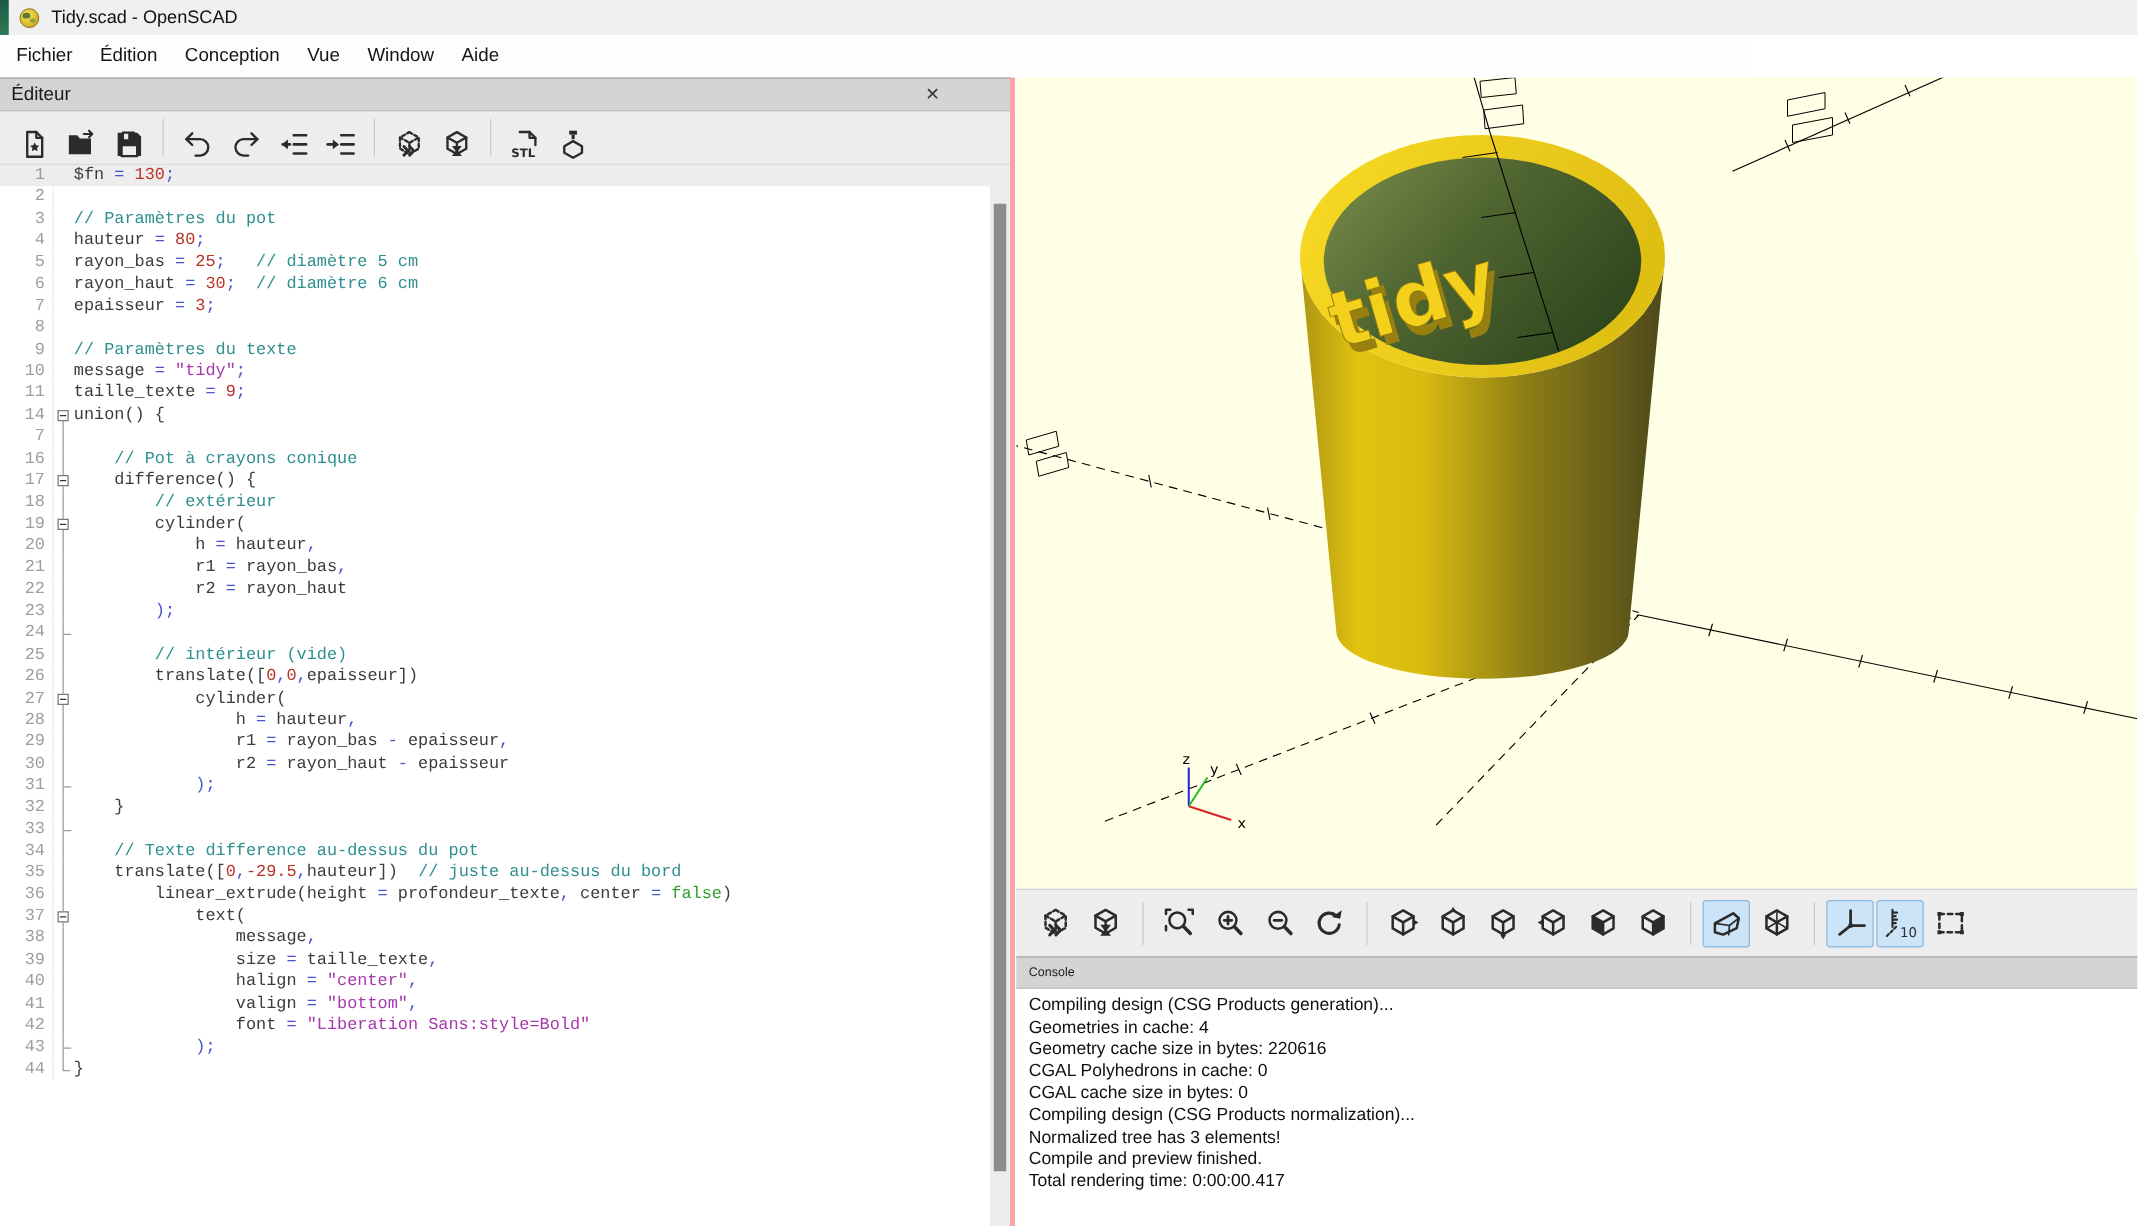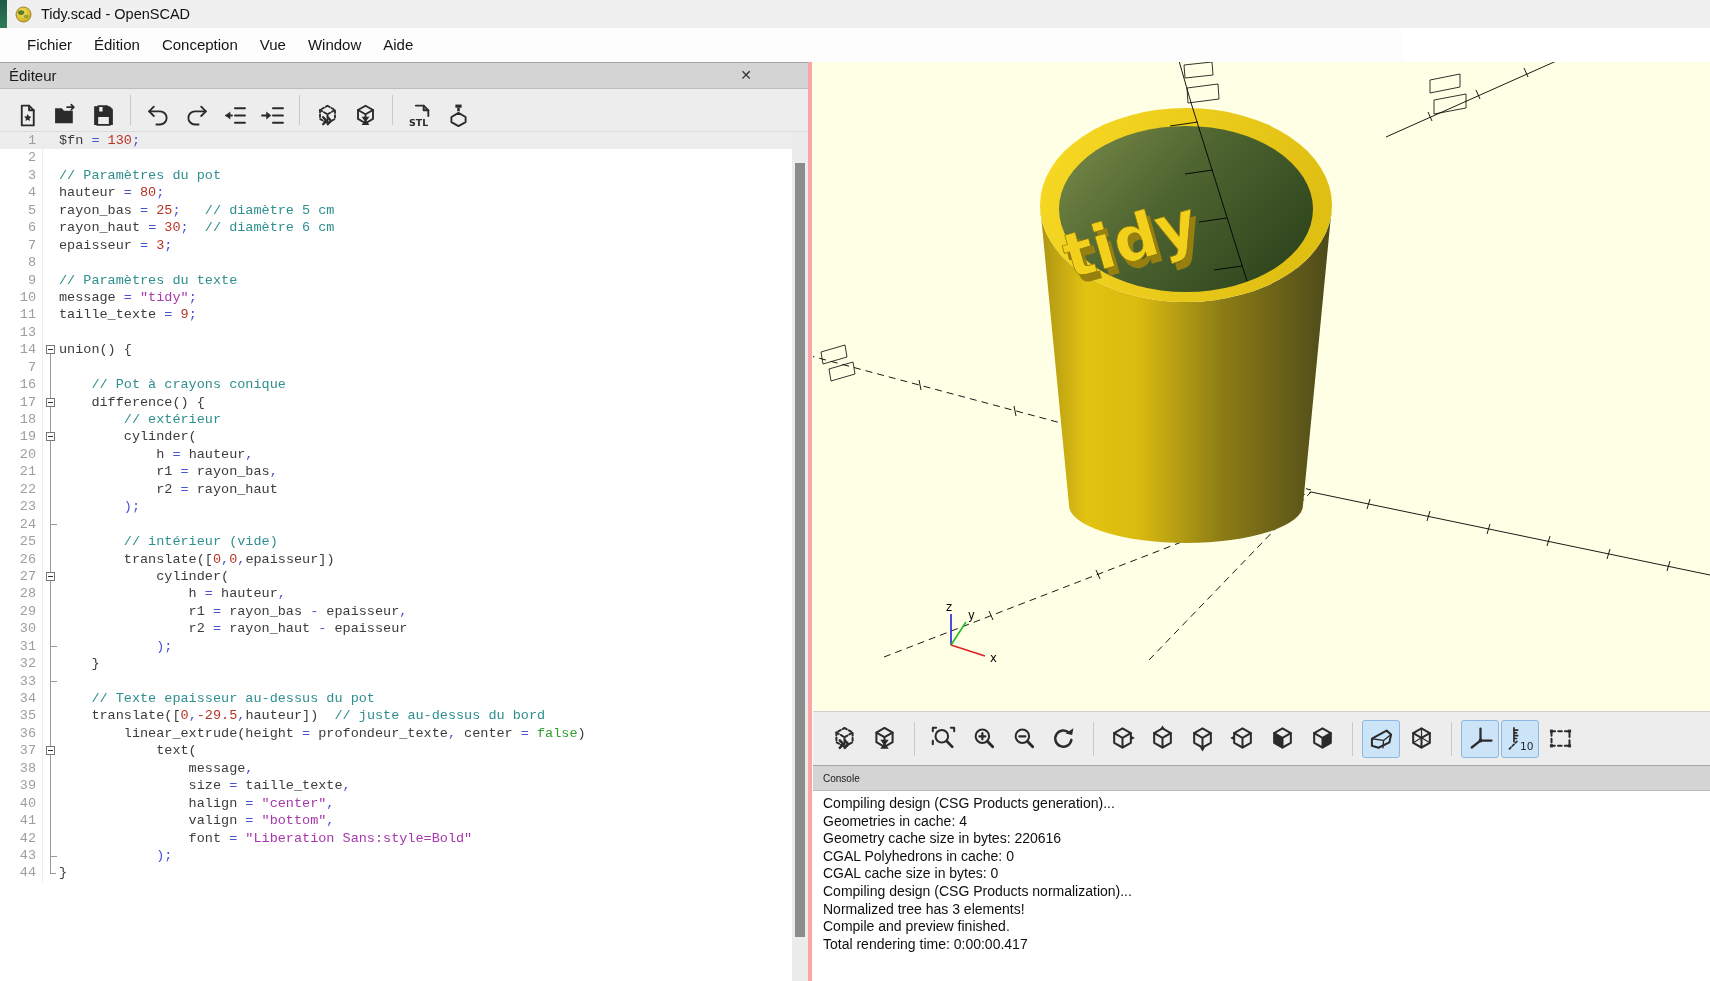--- a/index.html
+++ b/index.html
@@ -9,21 +9,21 @@
 
   
   .titlebar{position:absolute;left:0;top:0;width:1710px;height:28px;background:#f0f0f0;
             display:flex;align-items:center;}
   .desktop-sliver{position:absolute;left:0;top:0;width:7px;height:28px;
             background:linear-gradient(#1c5a43,#2e7a57);}
   .app-icon{width:19px;height:19px;margin-left:14px;margin-right:8px;flex:none;}
   .app-icon svg{width:19px;height:19px;display:block;}
   .win-title{font-size:14.5px;color:#111;}
   .menubar{position:absolute;left:0;top:28px;width:1402px;height:34px;background:#fdfdfd;
-           display:flex;align-items:stretch;padding-left:16px;box-sizing:border-box;}
+           display:flex;align-items:stretch;padding-left:2px;box-sizing:border-box;}
   .menu-item{padding:0 11px;font-size:15px;color:#151515;line-height:34px;}
 
   
   .editor-dock{position:absolute;left:0;top:62px;width:812px;height:919px;background:#fff;
                border-right:4px solid #fca5a5;box-sizing:border-box;}
   .dock-header{height:27px;background:#d4d4d4;border-top:1px solid #a6a6a6;border-bottom:1px solid #bdbdbd;
                display:flex;align-items:center;padding:0 9px;font-size:15px;color:#1a1a1a;
                box-sizing:border-box;position:relative;}
   .dock-close{position:absolute;right:50px;top:2px;width:24px;height:21px;border:none;background:transparent;
               font-size:14px;color:#333;line-height:21px;text-align:center;padding:0;}
@@ -227,42 +227,41 @@
         <div class="code-row"><span class="ln">2</span><span class="fold"></span><span class="ct"></span></div>
         <div class="code-row"><span class="ln">3</span><span class="fold"></span><span class="ct"><span class="t-c">// Paramètres du pot</span></span></div>
         <div class="code-row"><span class="ln">4</span><span class="fold"></span><span class="ct"><span class="t-p">hauteur </span><span class="t-o">= </span><span class="t-n">80</span><span class="t-o">;</span></span></div>
         <div class="code-row"><span class="ln">5</span><span class="fold"></span><span class="ct"><span class="t-p">rayon_bas </span><span class="t-o">= </span><span class="t-n">25</span><span class="t-o">;</span><span class="t-p">   </span><span class="t-c">// diamètre 5 cm</span></span></div>
         <div class="code-row"><span class="ln">6</span><span class="fold"></span><span class="ct"><span class="t-p">rayon_haut </span><span class="t-o">= </span><span class="t-n">30</span><span class="t-o">;</span><span class="t-p">  </span><span class="t-c">// diamètre 6 cm</span></span></div>
         <div class="code-row"><span class="ln">7</span><span class="fold"></span><span class="ct"><span class="t-p">epaisseur </span><span class="t-o">= </span><span class="t-n">3</span><span class="t-o">;</span></span></div>
         <div class="code-row"><span class="ln">8</span><span class="fold"></span><span class="ct"></span></div>
         <div class="code-row"><span class="ln">9</span><span class="fold"></span><span class="ct"><span class="t-c">// Paramètres du texte</span></span></div>
         <div class="code-row"><span class="ln">10</span><span class="fold"></span><span class="ct"><span class="t-p">message </span><span class="t-o">= </span><span class="t-s">"tidy"</span><span class="t-o">;</span></span></div>
         <div class="code-row"><span class="ln">11</span><span class="fold"></span><span class="ct"><span class="t-p">taille_texte </span><span class="t-o">= </span><span class="t-n">9</span><span class="t-o">;</span></span></div>
-        <div class="code-row"><span class="ln">13</span><span class="fold"></span><span class="ct"></span></div>
         <div class="code-row"><span class="ln">14</span><span class="fold fvl-b"><i class="fbx"></i></span><span class="ct"><span class="t-p">union() {</span></span></div>
         <div class="code-row"><span class="ln">7</span><span class="fold fvl"></span><span class="ct"></span></div>
         <div class="code-row"><span class="ln">16</span><span class="fold fvl"></span><span class="ct"><span class="t-p">    </span><span class="t-c">// Pot à crayons conique</span></span></div>
         <div class="code-row"><span class="ln">17</span><span class="fold fvl"><i class="fbx"></i></span><span class="ct"><span class="t-p">    difference() {</span></span></div>
         <div class="code-row"><span class="ln">18</span><span class="fold fvl"></span><span class="ct"><span class="t-p">        </span><span class="t-c">// extérieur</span></span></div>
         <div class="code-row"><span class="ln">19</span><span class="fold fvl"><i class="fbx"></i></span><span class="ct"><span class="t-p">        cylinder(</span></span></div>
         <div class="code-row"><span class="ln">20</span><span class="fold fvl"></span><span class="ct"><span class="t-p">            h </span><span class="t-o">= </span><span class="t-p">hauteur</span><span class="t-o">,</span></span></div>
         <div class="code-row"><span class="ln">21</span><span class="fold fvl"></span><span class="ct"><span class="t-p">            r1 </span><span class="t-o">= </span><span class="t-p">rayon_bas</span><span class="t-o">,</span></span></div>
         <div class="code-row"><span class="ln">22</span><span class="fold fvl"></span><span class="ct"><span class="t-p">            r2 </span><span class="t-o">= </span><span class="t-p">rayon_haut</span></span></div>
         <div class="code-row"><span class="ln">23</span><span class="fold fvl"></span><span class="ct"><span class="t-p">        </span><span class="t-o">);</span></span></div>
         <div class="code-row"><span class="ln">24</span><span class="fold fvl ftick"></span><span class="ct"></span></div>
         <div class="code-row"><span class="ln">25</span><span class="fold fvl"></span><span class="ct"><span class="t-p">        </span><span class="t-c">// intérieur (vide)</span></span></div>
         <div class="code-row"><span class="ln">26</span><span class="fold fvl"></span><span class="ct"><span class="t-p">        translate([</span><span class="t-n">0</span><span class="t-o">,</span><span class="t-n">0</span><span class="t-o">,</span><span class="t-p">epaisseur])</span></span></div>
         <div class="code-row"><span class="ln">27</span><span class="fold fvl"><i class="fbx"></i></span><span class="ct"><span class="t-p">            cylinder(</span></span></div>
         <div class="code-row"><span class="ln">28</span><span class="fold fvl"></span><span class="ct"><span class="t-p">                h </span><span class="t-o">= </span><span class="t-p">hauteur</span><span class="t-o">,</span></span></div>
         <div class="code-row"><span class="ln">29</span><span class="fold fvl"></span><span class="ct"><span class="t-p">                r1 </span><span class="t-o">= </span><span class="t-p">rayon_bas </span><span class="t-o">- </span><span class="t-p">epaisseur</span><span class="t-o">,</span></span></div>
         <div class="code-row"><span class="ln">30</span><span class="fold fvl"></span><span class="ct"><span class="t-p">                r2 </span><span class="t-o">= </span><span class="t-p">rayon_haut </span><span class="t-o">- </span><span class="t-p">epaisseur</span></span></div>
         <div class="code-row"><span class="ln">31</span><span class="fold fvl ftick"></span><span class="ct"><span class="t-p">            </span><span class="t-o">);</span></span></div>
         <div class="code-row"><span class="ln">32</span><span class="fold fvl"></span><span class="ct"><span class="t-p">    }</span></span></div>
         <div class="code-row"><span class="ln">33</span><span class="fold fvl ftick"></span><span class="ct"></span></div>
-        <div class="code-row"><span class="ln">34</span><span class="fold fvl"></span><span class="ct"><span class="t-p">    </span><span class="t-c">// Texte epaisseur au-dessus du pot</span></span></div>
+        <div class="code-row"><span class="ln">34</span><span class="fold fvl"></span><span class="ct"><span class="t-p">    </span><span class="t-c">// Texte difference au-dessus du pot</span></span></div>
         <div class="code-row"><span class="ln">35</span><span class="fold fvl"></span><span class="ct"><span class="t-p">    translate([</span><span class="t-n">0</span><span class="t-o">,</span><span class="t-n">-29.5</span><span class="t-o">,</span><span class="t-p">hauteur])  </span><span class="t-c">// juste au-dessus du bord</span></span></div>
         <div class="code-row"><span class="ln">36</span><span class="fold fvl"></span><span class="ct"><span class="t-p">        linear_extrude(height </span><span class="t-o">= </span><span class="t-p">profondeur_texte</span><span class="t-o">,</span><span class="t-p"> center </span><span class="t-o">= </span><span class="t-k">false</span><span class="t-p">)</span></span></div>
         <div class="code-row"><span class="ln">37</span><span class="fold fvl"><i class="fbx"></i></span><span class="ct"><span class="t-p">            text(</span></span></div>
         <div class="code-row"><span class="ln">38</span><span class="fold fvl"></span><span class="ct"><span class="t-p">                message</span><span class="t-o">,</span></span></div>
         <div class="code-row"><span class="ln">39</span><span class="fold fvl"></span><span class="ct"><span class="t-p">                size </span><span class="t-o">= </span><span class="t-p">taille_texte</span><span class="t-o">,</span></span></div>
         <div class="code-row"><span class="ln">40</span><span class="fold fvl"></span><span class="ct"><span class="t-p">                halign </span><span class="t-o">= </span><span class="t-s">"center"</span><span class="t-o">,</span></span></div>
         <div class="code-row"><span class="ln">41</span><span class="fold fvl"></span><span class="ct"><span class="t-p">                valign </span><span class="t-o">= </span><span class="t-s">"bottom"</span><span class="t-o">,</span></span></div>
         <div class="code-row"><span class="ln">42</span><span class="fold fvl"></span><span class="ct"><span class="t-p">                font </span><span class="t-o">= </span><span class="t-s">"Liberation Sans:style=Bold"</span></span></div>
         <div class="code-row"><span class="ln">43</span><span class="fold fvl ftick"></span><span class="ct"><span class="t-p">            </span><span class="t-o">);</span></span></div>
         <div class="code-row"><span class="ln">44</span><span class="fold fend"></span><span class="ct"><span class="t-p">}</span></span></div>

